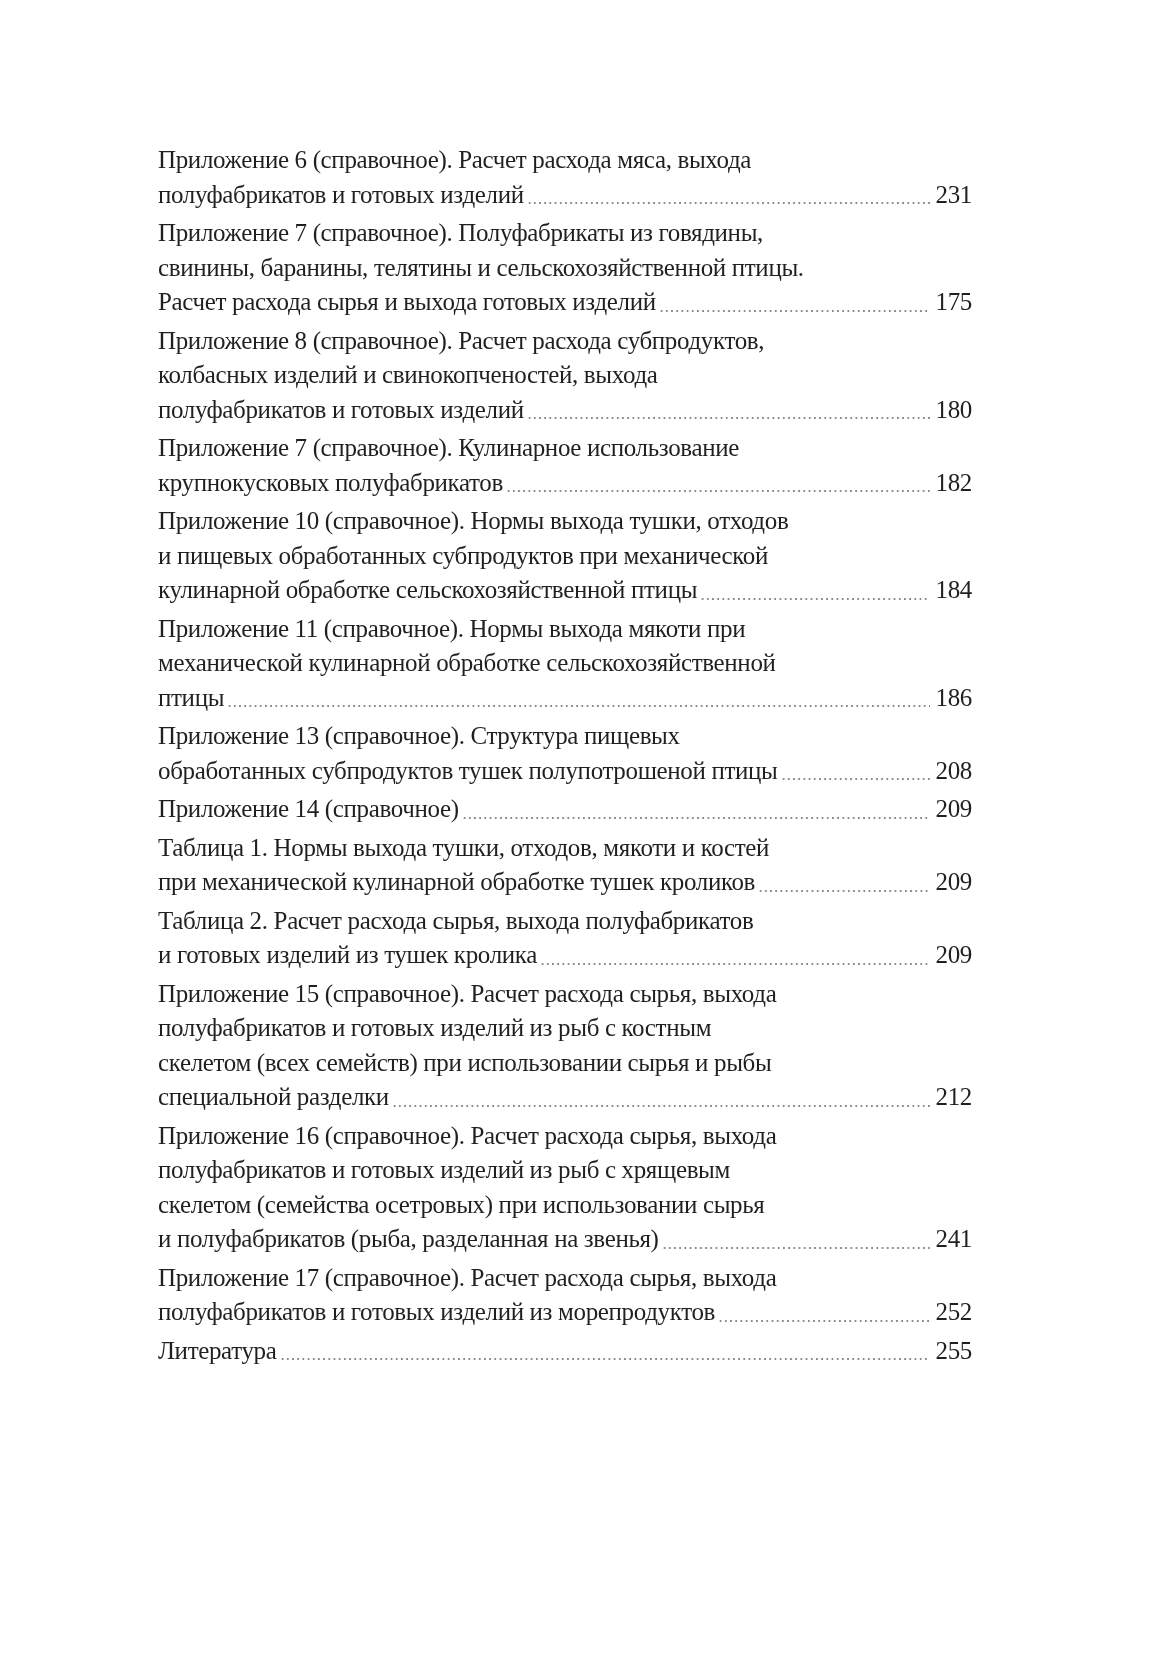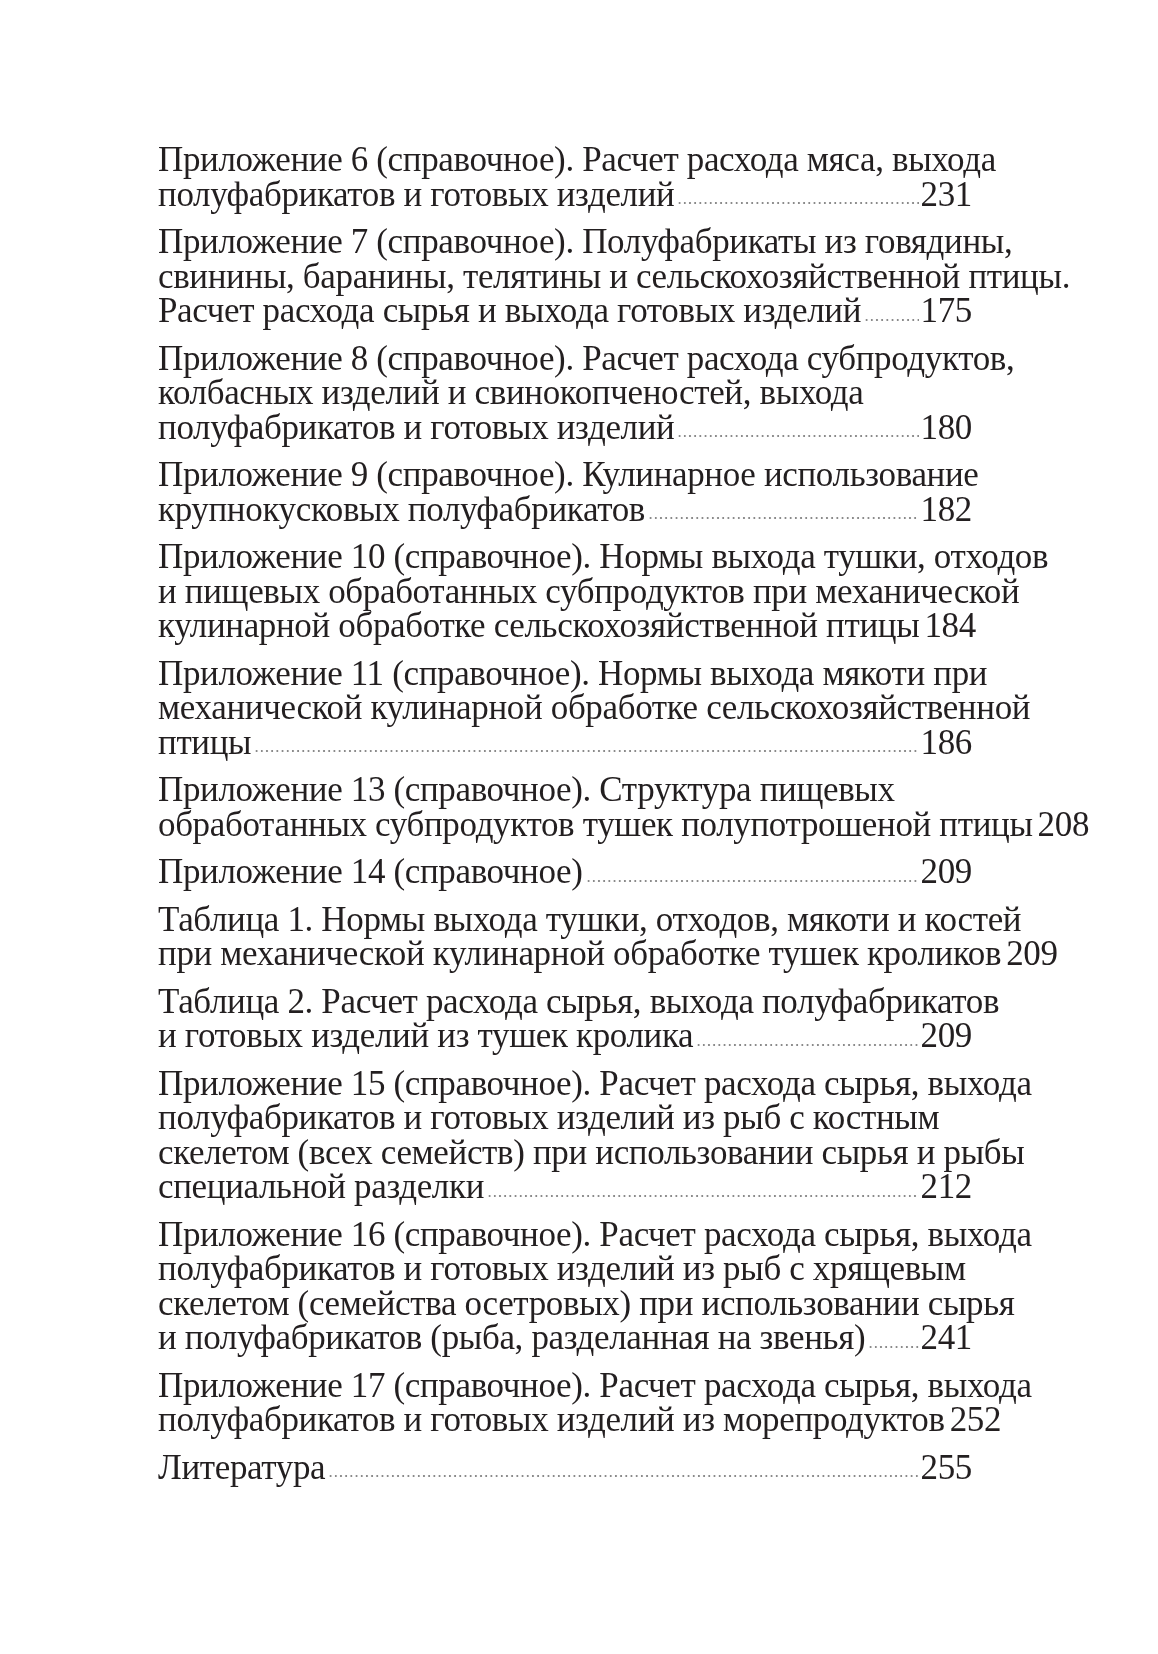--- a/index.html
+++ b/index.html
@@ -13,29 +13,29 @@
       position: relative;
       overflow: hidden;
     }
     .page {
       position: absolute;
       left: 158px;
       top: 143px;
       width: 814px;
       color: #231f20;
       font-family: "Liberation Serif", "DejaVu Serif", serif;
-      font-size: 35px;
+      font-size: 25px;
       line-height: 34.5px;
       letter-spacing: -0.35px;
     }
     .toc-entry {
       margin: 0 0 0 0;
     }
     .toc-entry + .toc-entry {
-      margin-top: 13px;
+      margin-top: 4px;
     }
     .toc-line {
       display: block;
       white-space: nowrap;
     }
     .toc-last {
       display: flex;
       align-items: baseline;
       white-space: nowrap;
     }
@@ -84,21 +84,21 @@
     <div class="toc-entry">
       <span class="toc-line">Приложение 8 (справочное). Расчет расхода субпродуктов,</span>
       <span class="toc-line">колбасных изделий и свинокопченостей, выхода</span>
       <div class="toc-last">
         <span class="txt">полуфабрикатов и готовых изделий</span>
         <span class="leader"></span>
         <span class="page-num">180</span>
       </div>
     </div>
     <div class="toc-entry">
-      <span class="toc-line">Приложение 9 (справочное). Кулинарное использование</span>
+      <span class="toc-line">Приложение 7 (справочное). Кулинарное использование</span>
       <div class="toc-last">
         <span class="txt">крупнокусковых полуфабрикатов</span>
         <span class="leader"></span>
         <span class="page-num">182</span>
       </div>
     </div>
     <div class="toc-entry">
       <span class="toc-line">Приложение 10 (справочное). Нормы выхода тушки, отходов</span>
       <span class="toc-line">и пищевых обработанных субпродуктов при механической</span>
       <div class="toc-last">

